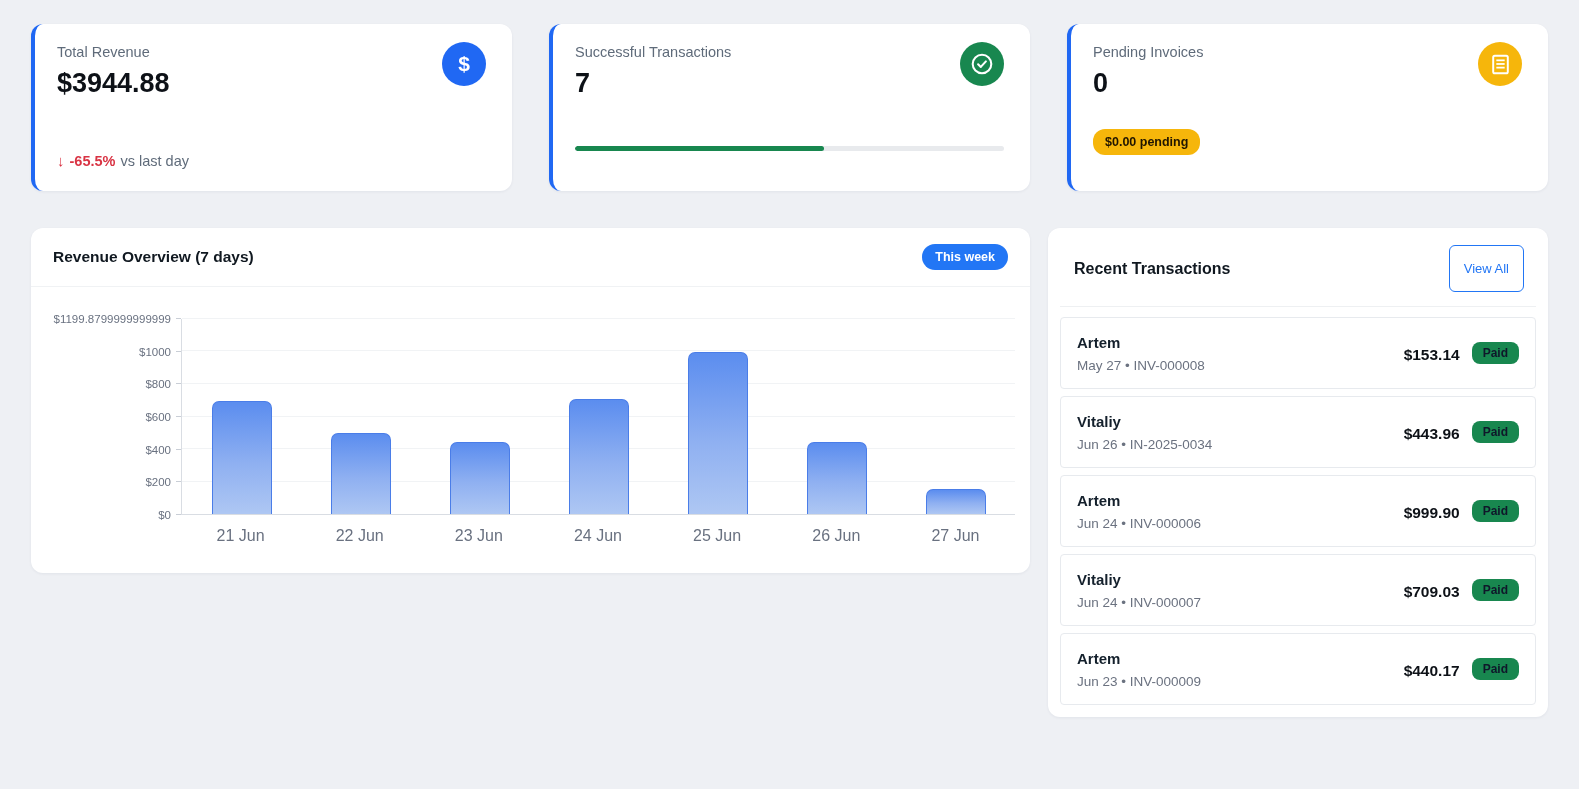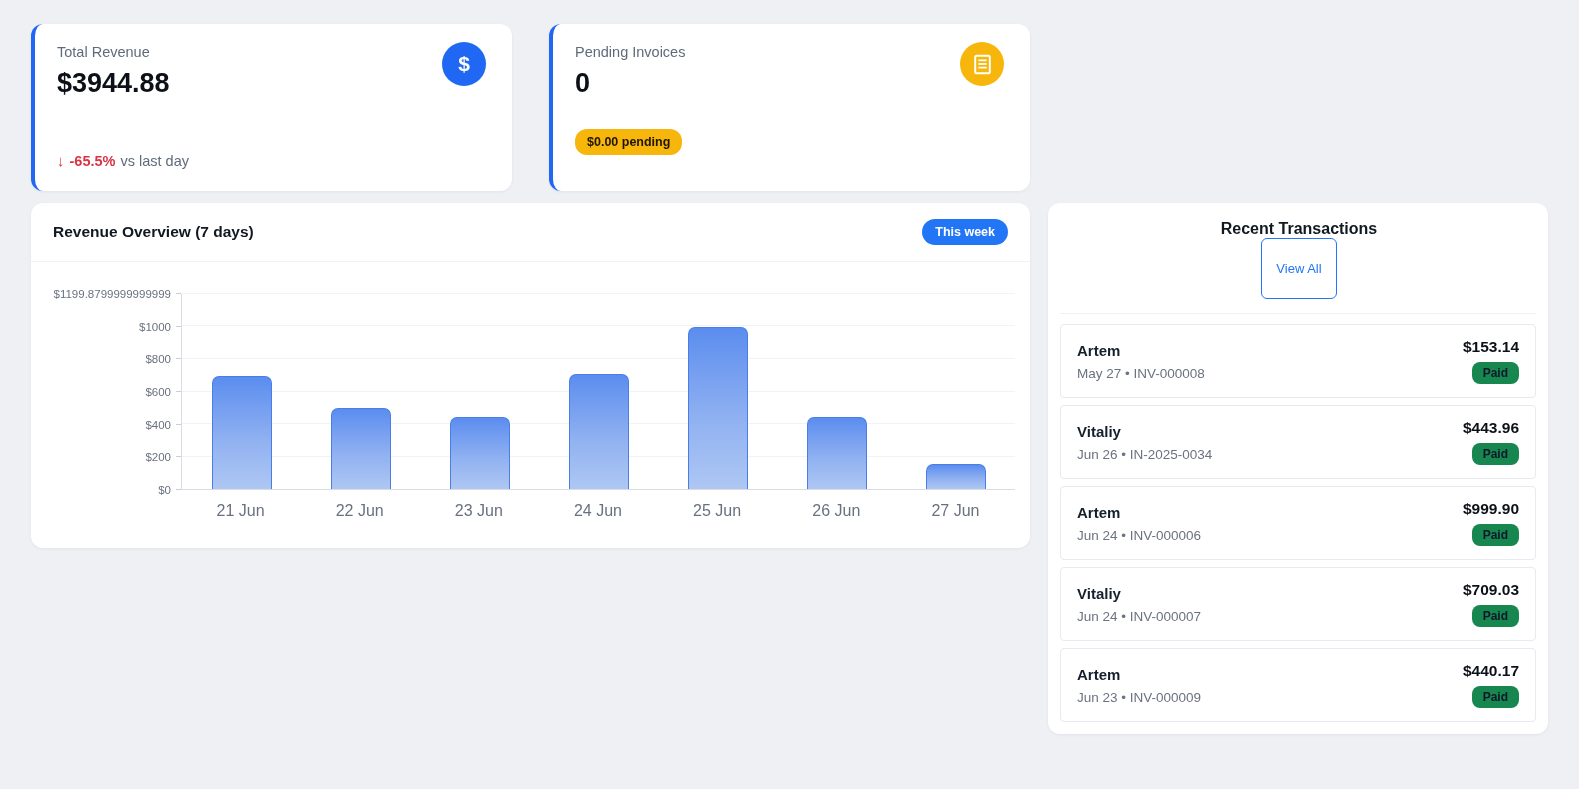--- a/index.html
+++ b/index.html
@@ -26,21 +26,21 @@
 
   
   .topbar{display:flex;align-items:center;justify-content:space-between;margin-bottom:26px;}
   .page-title{font-size:29px;font-weight:700;letter-spacing:.2px;color:#15202e;}
   .user-menu{display:flex;align-items:center;gap:8px;cursor:pointer;}
   .user-menu svg{display:block;}
   .user-name{font-size:15px;color:#1c2630;}
   .caret{width:0;height:0;border-left:5px solid transparent;border-right:5px solid transparent;border-top:6px solid #333;margin-left:2px;}
 
   
-  .stats-row{display:grid;grid-template-columns:repeat(3,1fr);gap:37px;margin-bottom:12px;}
+  .stats-row{display:grid;grid-template-columns:repeat(3,1fr);gap:37px;margin-bottom:37px;}
   .stat-card{
     position:relative;background:#fff;border-radius:var(--card-radius);
     border-left:4px solid var(--accent-blue);
     box-shadow:0 1px 3px rgba(20,30,60,.06);
     padding:20px 26px 22px 22px;height:167px;
     display:flex;flex-direction:column;align-items:flex-start;
   }
   .stat-label{font-size:14.5px;color:var(--muted);margin-bottom:8px;}
   .stat-value{font-size:27px;font-weight:700;color:#0d1117;}
   .stat-extra{margin-top:auto;width:100%;}
@@ -96,37 +96,37 @@
     background:linear-gradient(180deg,#5b8def 0%,#8fb0f1 55%,#aec7f3 100%);
     border:1px solid #4a7de8;border-bottom:none;border-radius:7px 7px 0 0;
   }
   .x-labels{display:flex;margin-left:150px;padding-top:12px;padding-bottom:10px;}
   .x-label{flex:1;text-align:center;font-size:16px;color:#697180;}
 
   
   .txn-panel{padding:0 12px 12px 12px;}
   .txn-head{
     display:flex;align-items:center;justify-content:space-between;
-    padding:17px 12px 14px 14px;border-bottom:1px solid #eef0f2;margin-bottom:10px;flex-direction:column;
+    padding:17px 12px 14px 14px;border-bottom:1px solid #eef0f2;margin-bottom:10px;
   }
   .txn-title{font-size:16px;font-weight:700;color:#101820;}
   .view-all{
     background:#fff;color:var(--badge-blue);border:1px solid var(--badge-blue);
-    border-radius:6px;font-size:13px;padding:22px 14px;cursor:pointer;
+    border-radius:6px;font-size:13px;padding:15px 14px;cursor:pointer;
     font-family:inherit;
   }
   .txn-row{
     display:flex;align-items:center;justify-content:space-between;
     border:1px solid #e7eaee;border-radius:4px;background:#fff;
     padding:13px 16px;margin-bottom:7px;min-height:72px;cursor:pointer;
   }
   .txn-row:last-child{margin-bottom:0;}
   .txn-name{font-size:15px;font-weight:700;color:#14202c;margin-bottom:7px;}
   .txn-meta{font-size:13.5px;color:var(--meta);}
-  .txn-right{text-align:right;display:flex;flex-direction:column;align-items:flex-end;gap:6px;}
+  .txn-right{text-align:right;display:flex;align-items:flex-end;gap:12px;}
   .txn-amount{font-size:15.5px;font-weight:700;color:#0d1117;}
   .paid-badge{
     background:var(--green);color:#0f172a;font-size:12px;font-weight:700;
     padding:4px 11px;border-radius:8px;display:inline-block;
   }
 </style>
 </head>
 <body style="background: rgb(238, 240, 244);">
 
 <div class="page">
@@ -140,20 +140,35 @@
       <div class="stat-extra">
         <div class="trend">
           <span class="arrow">↓</span>
           <span class="pct">-65.5%</span>
           <span>vs last day</span>
         </div>
       </div>
       <div class="icon-circle blue">$</div>
     </div>
 
+    <div class="stat-card">
+      <div class="stat-label">Successful Transactions</div>
+      <div class="stat-value">7</div>
+      <div class="stat-extra">
+        <div class="progress-track">
+          <div class="progress-fill" id="txn-progress" style="width: 58%;"></div>
+        </div>
+      </div>
+      <div class="icon-circle green">
+        <svg width="26" height="26" viewBox="0 0 24 24">
+          <circle cx="12" cy="12" r="8.6" fill="none" stroke="#fff" stroke-width="1.9"></circle>
+          <polyline points="8.4,12.3 10.9,14.7 15.6,9.6" fill="none" stroke="#fff" stroke-width="1.9" stroke-linecap="round" stroke-linejoin="round"></polyline>
+        </svg>
+      </div>
+    </div>
 
     <div class="stat-card">
       <div class="stat-label">Pending Invoices</div>
       <div class="stat-value">0</div>
       <div class="stat-extra">
         <span class="pending-badge">$0.00 pending</span>
       </div>
       <div class="icon-circle yellow">
         <svg width="25" height="25" viewBox="0 0 24 24">
           <rect x="5" y="3.5" width="14" height="17" rx="1.5" fill="none" stroke="#fff" stroke-width="1.9"></rect>

